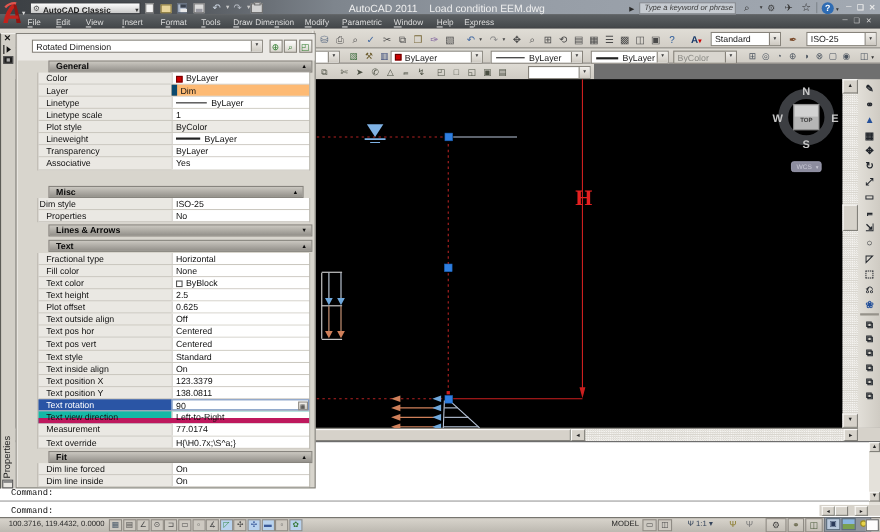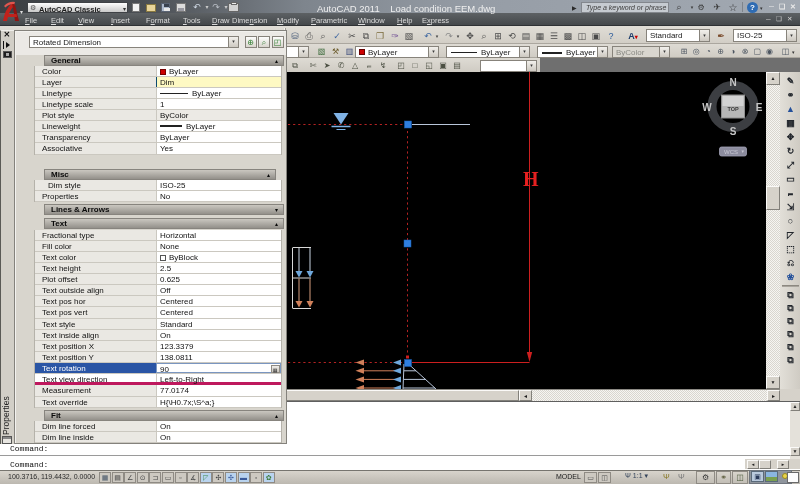--- a/index.html
+++ b/index.html
@@ -336,21 +336,21 @@
 <div class="a" style="left:29px;top:23.5px;width:240px;height:11px;background:linear-gradient(#cac7c0,#93908a);border:1px solid #87847e;font-weight:bold;font-size:8px;line-height:9px;color:#0a0a0a;padding-left:6px">General<span class="a" style="right:5px;top:1px;font-size:6px;font-weight:normal">▴</span></div>
 <div class="a" style="left:19px;top:34.5px;width:248px;border-left:1px solid #b5b2aa;border-right:1px solid #b5b2aa">
         <div style="height:11.15px;position:relative;background:#eae8e3;border-bottom:1px solid #cbc8c0">
           <span style="position:absolute;left:7px;top:1px;white-space:nowrap;color:#111">Color</span>
           <span style="position:absolute;left:121px;right:0;top:0;bottom:0;background:#fff;border-left:1px solid #cbc8c0">
             <span style="position:absolute;left:3px;top:1px;white-space:nowrap;color:#111"><span style="display:inline-block;width:6px;height:6px;background:#c00;border:1px solid #700;vertical-align:-1px;margin-right:3px"></span>ByLayer</span>
           </span>
         </div>
         <div style="height:11.15px;position:relative;background:#eae8e3;border-bottom:1px solid #cbc8c0">
           <span style="position:absolute;left:7px;top:1px;white-space:nowrap;color:#111">Layer</span>
-          <span style="position:absolute;left:121px;right:0;top:0;bottom:0;background:#fef9c3;border-left:1px solid #0c4a6e">
+          <span style="position:absolute;left:121px;right:0;top:0;bottom:0;background:#fdba74;border-left:5px solid #0c4a6e">
             <span style="position:absolute;left:3px;top:1px;white-space:nowrap;color:#111">Dim</span>
           </span>
         </div>
         <div style="height:11.15px;position:relative;background:#eae8e3;border-bottom:1px solid #cbc8c0">
           <span style="position:absolute;left:7px;top:1px;white-space:nowrap;color:#111">Linetype</span>
           <span style="position:absolute;left:121px;right:0;top:0;bottom:0;background:#fff;border-left:1px solid #cbc8c0">
             <span style="position:absolute;left:3px;top:1px;white-space:nowrap;color:#111"><span style="display:inline-block;width:28px;border-top:1px solid #222;vertical-align:2px;margin-right:4px"></span>ByLayer</span>
           </span>
         </div>
         <div style="height:11.15px;position:relative;background:#eae8e3;border-bottom:1px solid #cbc8c0">
@@ -380,21 +380,21 @@
         <div style="height:11.15px;position:relative;background:#eae8e3;border-bottom:1px solid #cbc8c0">
           <span style="position:absolute;left:7px;top:1px;white-space:nowrap;color:#111">Associative</span>
           <span style="position:absolute;left:121px;right:0;top:0;bottom:0;background:#fff;border-left:1px solid #cbc8c0">
             <span style="position:absolute;left:3px;top:1px;white-space:nowrap;color:#111">Yes</span>
           </span>
         </div>
       </div>
 <div class="a" style="left:29px;top:137.8px;width:232px;height:11px;background:linear-gradient(#cac7c0,#93908a);border:1px solid #87847e;font-weight:bold;font-size:8px;line-height:9px;color:#0a0a0a;padding-left:6px">Misc<span class="a" style="right:5px;top:1px;font-size:6px;font-weight:normal">▴</span></div>
 <div class="a" style="left:19px;top:148.9px;width:248px;border-left:1px solid #b5b2aa;border-right:1px solid #b5b2aa">
         <div style="height:11.15px;position:relative;background:#eae8e3;border-bottom:1px solid #cbc8c0">
-          <span style="position:absolute;left:13px;top:1px;white-space:nowrap;color:#111">Dim style</span>
+          <span style="position:absolute;left:1px;top:1px;white-space:nowrap;color:#111">Dim style</span>
           <span style="position:absolute;left:121px;right:0;top:0;bottom:0;background:#fff;border-left:1px solid #cbc8c0">
             <span style="position:absolute;left:3px;top:1px;white-space:nowrap;color:#111">ISO-25</span>
           </span>
         </div>
         <div style="height:11.15px;position:relative;background:#eae8e3;border-bottom:1px solid #cbc8c0">
           <span style="position:absolute;left:7px;top:1px;white-space:nowrap;color:#111">Properties</span>
           <span style="position:absolute;left:121px;right:0;top:0;bottom:0;background:#fff;border-left:1px solid #cbc8c0">
             <span style="position:absolute;left:3px;top:1px;white-space:nowrap;color:#111">No</span>
           </span>
         </div>
@@ -474,21 +474,21 @@
             <span style="position:absolute;left:3px;top:1px;white-space:nowrap;color:#111">138.0811</span>
           </span>
         </div>
         <div style="height:11.15px;position:relative;background:#2a55a5;border-bottom:1px solid #cbc8c0">
           <span style="position:absolute;left:7px;top:1px;white-space:nowrap;color:#fff">Text rotation</span>
           <span style="position:absolute;left:121px;right:0;top:0;bottom:0;background:#fff;border:1px solid #7a96c0">
             <span style="position:absolute;left:3px;top:0.5px;white-space:nowrap;color:#111">90</span>
             <span style="position:absolute;right:0.5px;top:0.5px;width:9px;height:8.5px;background:linear-gradient(#f0eeea,#cac6be);border:1px solid #8f8b84;font-size:5px;line-height:8px;text-align:center;color:#333">▦</span>
           </span>
         </div>
-        <div style="height:11.15px;position:relative;background:#ffffff;border-bottom:3px solid #be185d">
+        <div style="height:11.15px;position:relative;background:#14b8a6;border-bottom:5px solid #be185d">
           <span style="position:absolute;left:7px;top:1px;white-space:nowrap;color:#111">Text view direction</span>
           <span style="position:absolute;left:121px;right:0;top:0;bottom:0;background:#fff;border-left:1px solid #cbc8c0">
             <span style="position:absolute;left:3px;top:1px;white-space:nowrap;color:#111">Left-to-Right</span>
           </span>
         </div>
         <div style="height:11.15px;position:relative;background:#eae8e3;border-bottom:1px solid #cbc8c0">
           <span style="position:absolute;left:7px;top:1px;white-space:nowrap;color:#111">Measurement</span>
           <span style="position:absolute;left:121px;right:0;top:0;bottom:0;background:#fff;border-left:1px solid #cbc8c0">
             <span style="position:absolute;left:3px;top:1px;white-space:nowrap;color:#111">77.0174</span>
           </span>

